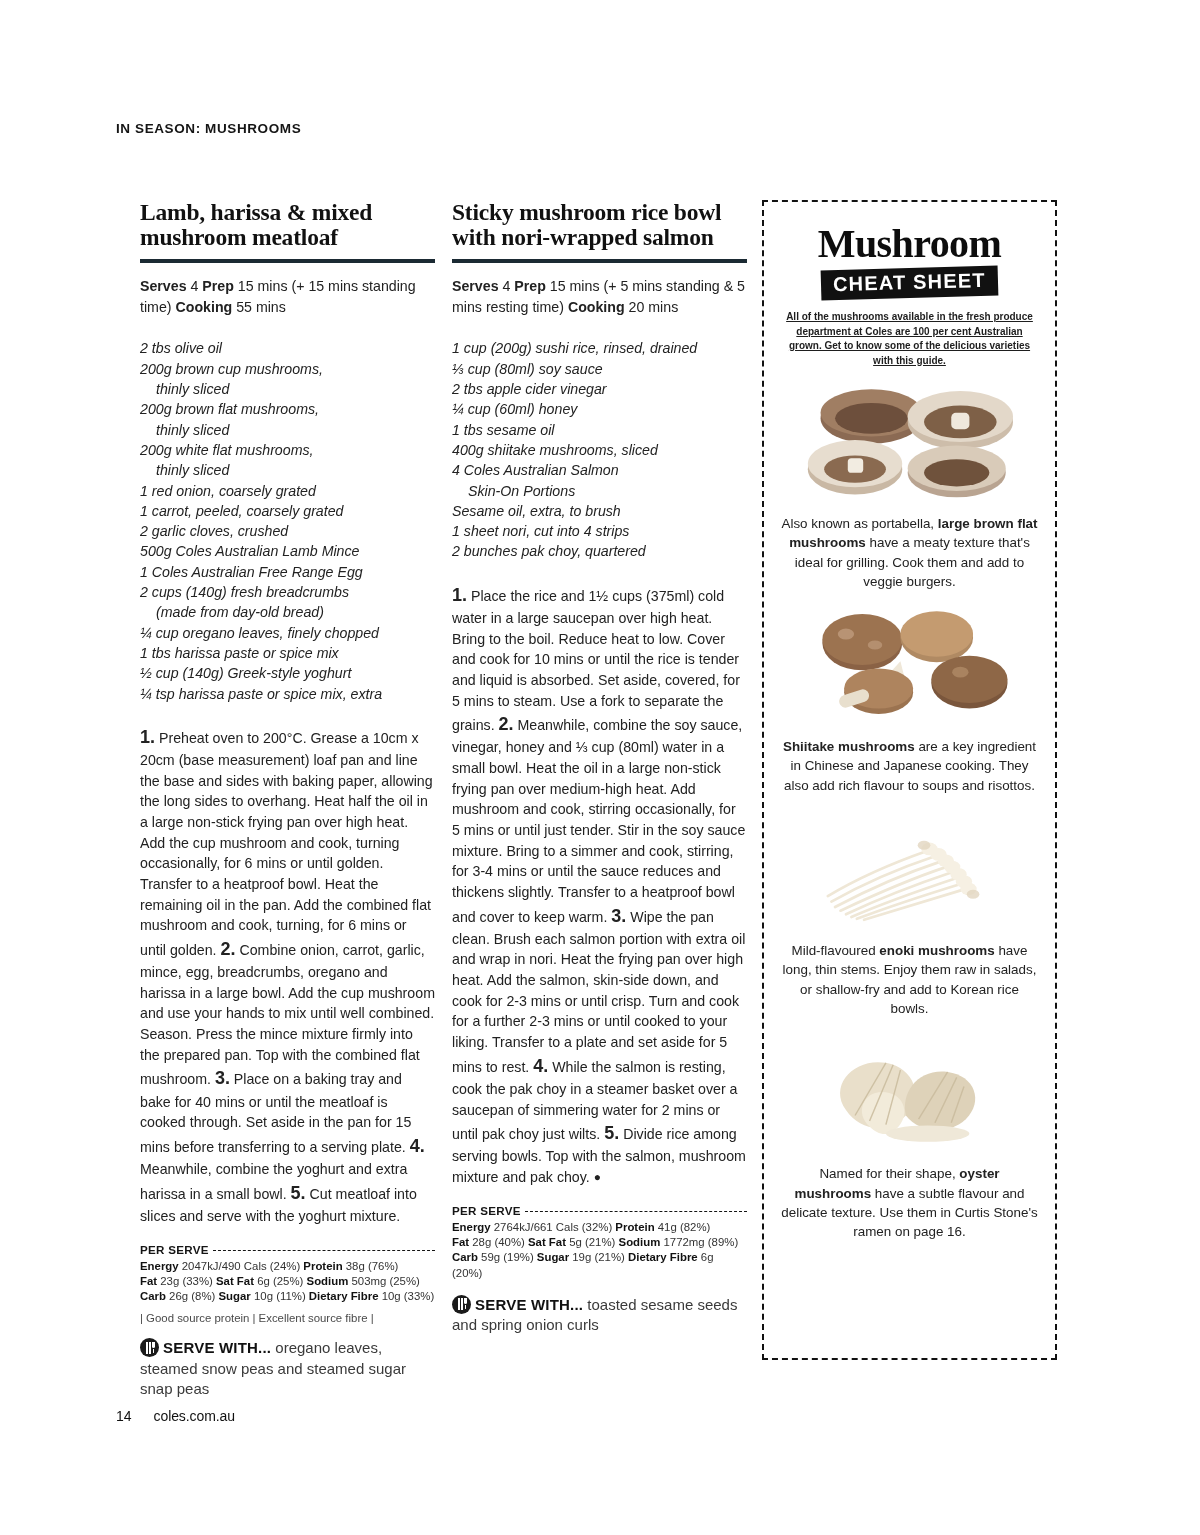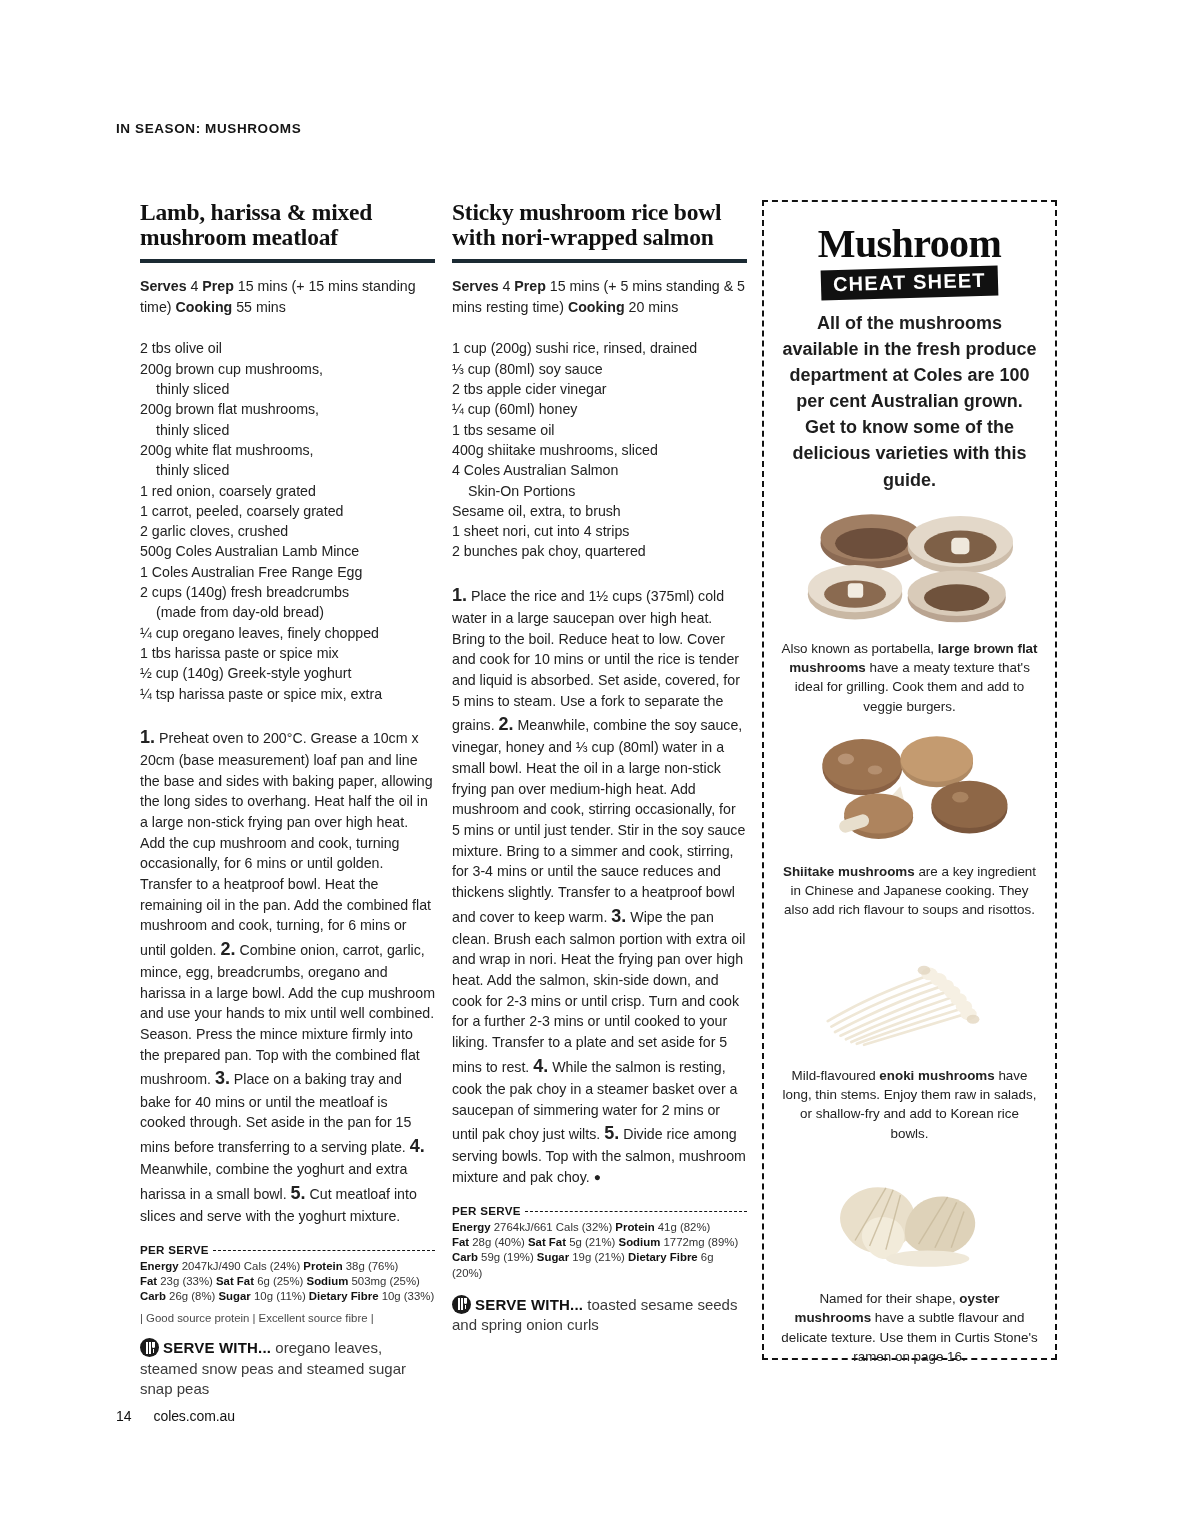--- a/index.html
+++ b/index.html
@@ -42,20 +42,21 @@
     line-height: 1.45;
     color: #222;
   }
   .meta b { font-weight: bold; }
 
   .ingredients {
     margin-top: 21px;
     font-size: 14.2px;
     line-height: 1.43;
     color: #222;
+    font-style: italic;
   }
   .ing { }
   .ing .cont { display: block; padding-left: 16px; }
 
   .method {
     margin-top: 20px;
     font-size: 14.2px;
     line-height: 1.455;
     color: #222;
     text-align: left;
@@ -142,24 +143,25 @@
     color: #fff;
     font-weight: bold;
     font-size: 20px;
     letter-spacing: 1.2px;
     padding: 3px 12px 4px;
     transform: rotate(-1.6deg);
     margin-top: 4px;
   }
   .cheat-intro {
     margin-top: 12px;
-    font-size: 18px;
+    font-size: 10px;
     line-height: 1.45;
     font-weight: bold;
     color: #1e1e1e;
+    text-decoration: underline;
   }
   .shroom-caption {
     font-size: 13.4px;
     line-height: 1.44;
     color: #222;
     margin-top: 10px;
   }
   .shroom-caption b { font-weight: bold; }
   .shroom-photo { position: relative; width: 100%; margin-top: 14px; }
 

